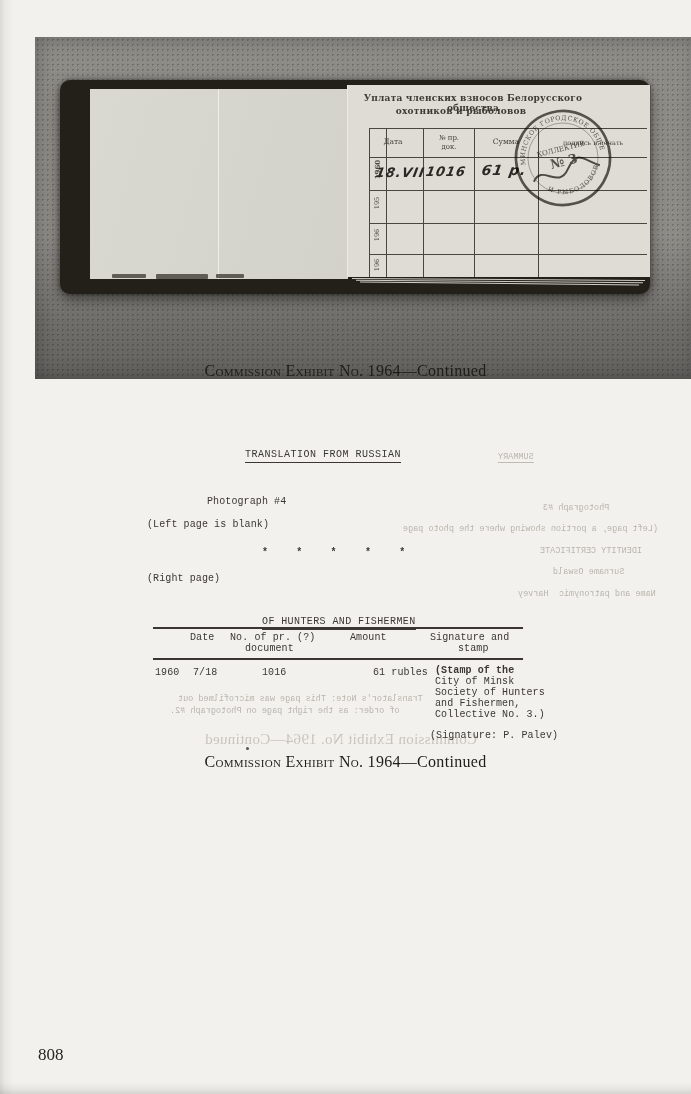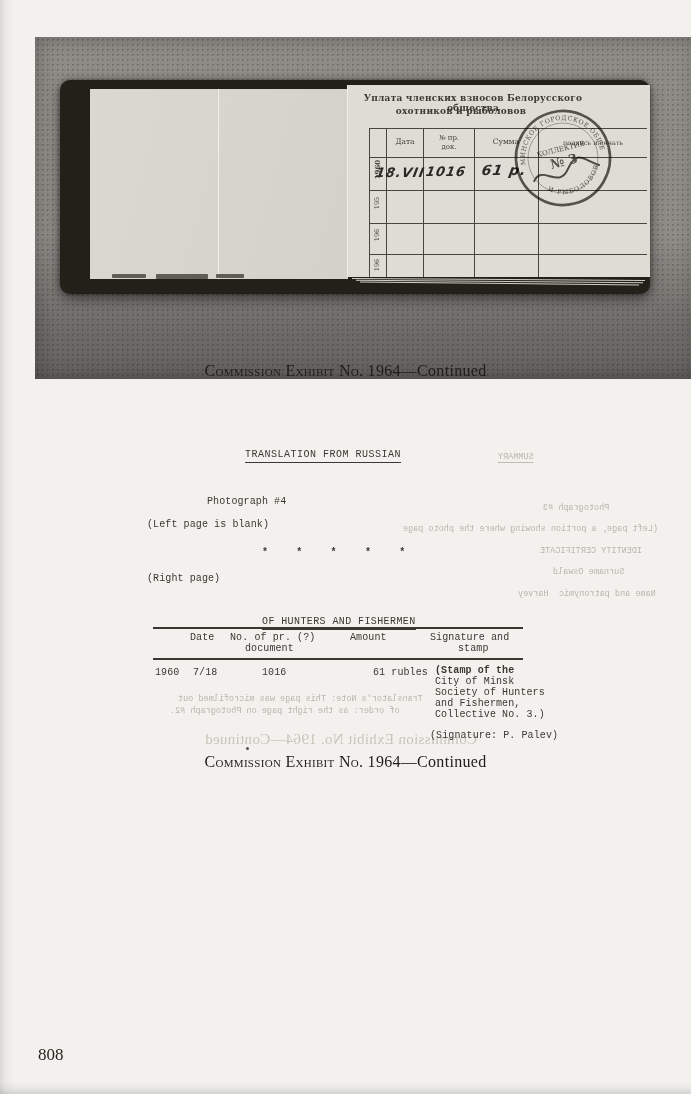--- a/index.html
+++ b/index.html
@@ -105,21 +105,21 @@
         <div class="abs hline" style="left:21px;top:72px;width:278px;"></div>
         <div class="abs hline" style="left:21px;top:105px;width:278px;"></div>
         <div class="abs hline" style="left:21px;top:138px;width:278px;"></div>
         <div class="abs hline" style="left:21px;top:169px;width:278px;"></div>
         <div class="abs vline" style="left:21px;top:43px;height:149px;"></div>
         <div class="abs vline" style="left:38px;top:43px;height:149px;"></div>
         <div class="abs vline" style="left:75px;top:43px;height:149px;"></div>
         <div class="abs vline" style="left:126px;top:43px;height:149px;"></div>
         <div class="abs vline" style="left:190px;top:43px;height:149px;"></div>
 
-        <div class="abs ru-head" style="left:40px;top:52px;width:34px;">Дата</div>
+        <div class="abs ru-head" style="left:28px;top:52px;width:34px;">Дата</div>
         <div class="abs ru-head-sm" style="left:77px;top:49px;width:48px;">№ пр.</div>
         <div class="abs ru-head-sm" style="left:77px;top:58px;width:48px;">док.</div>
         <div class="abs ru-head" style="left:128px;top:52px;width:60px;">Сумма</div>
         <div class="abs ru-head-sm" style="left:192px;top:54px;width:106px;font-size:6.5px;">подпись и печать</div>
 
         <div class="abs yearlab" style="left:19px;top:80px;font-weight:bold;font-size:7px;">1960</div>
         <div class="abs yearlab" style="left:19px;top:114px;">195</div>
         <div class="abs yearlab" style="left:19px;top:146px;">196</div>
         <div class="abs yearlab" style="left:19px;top:176px;">196</div>
 

